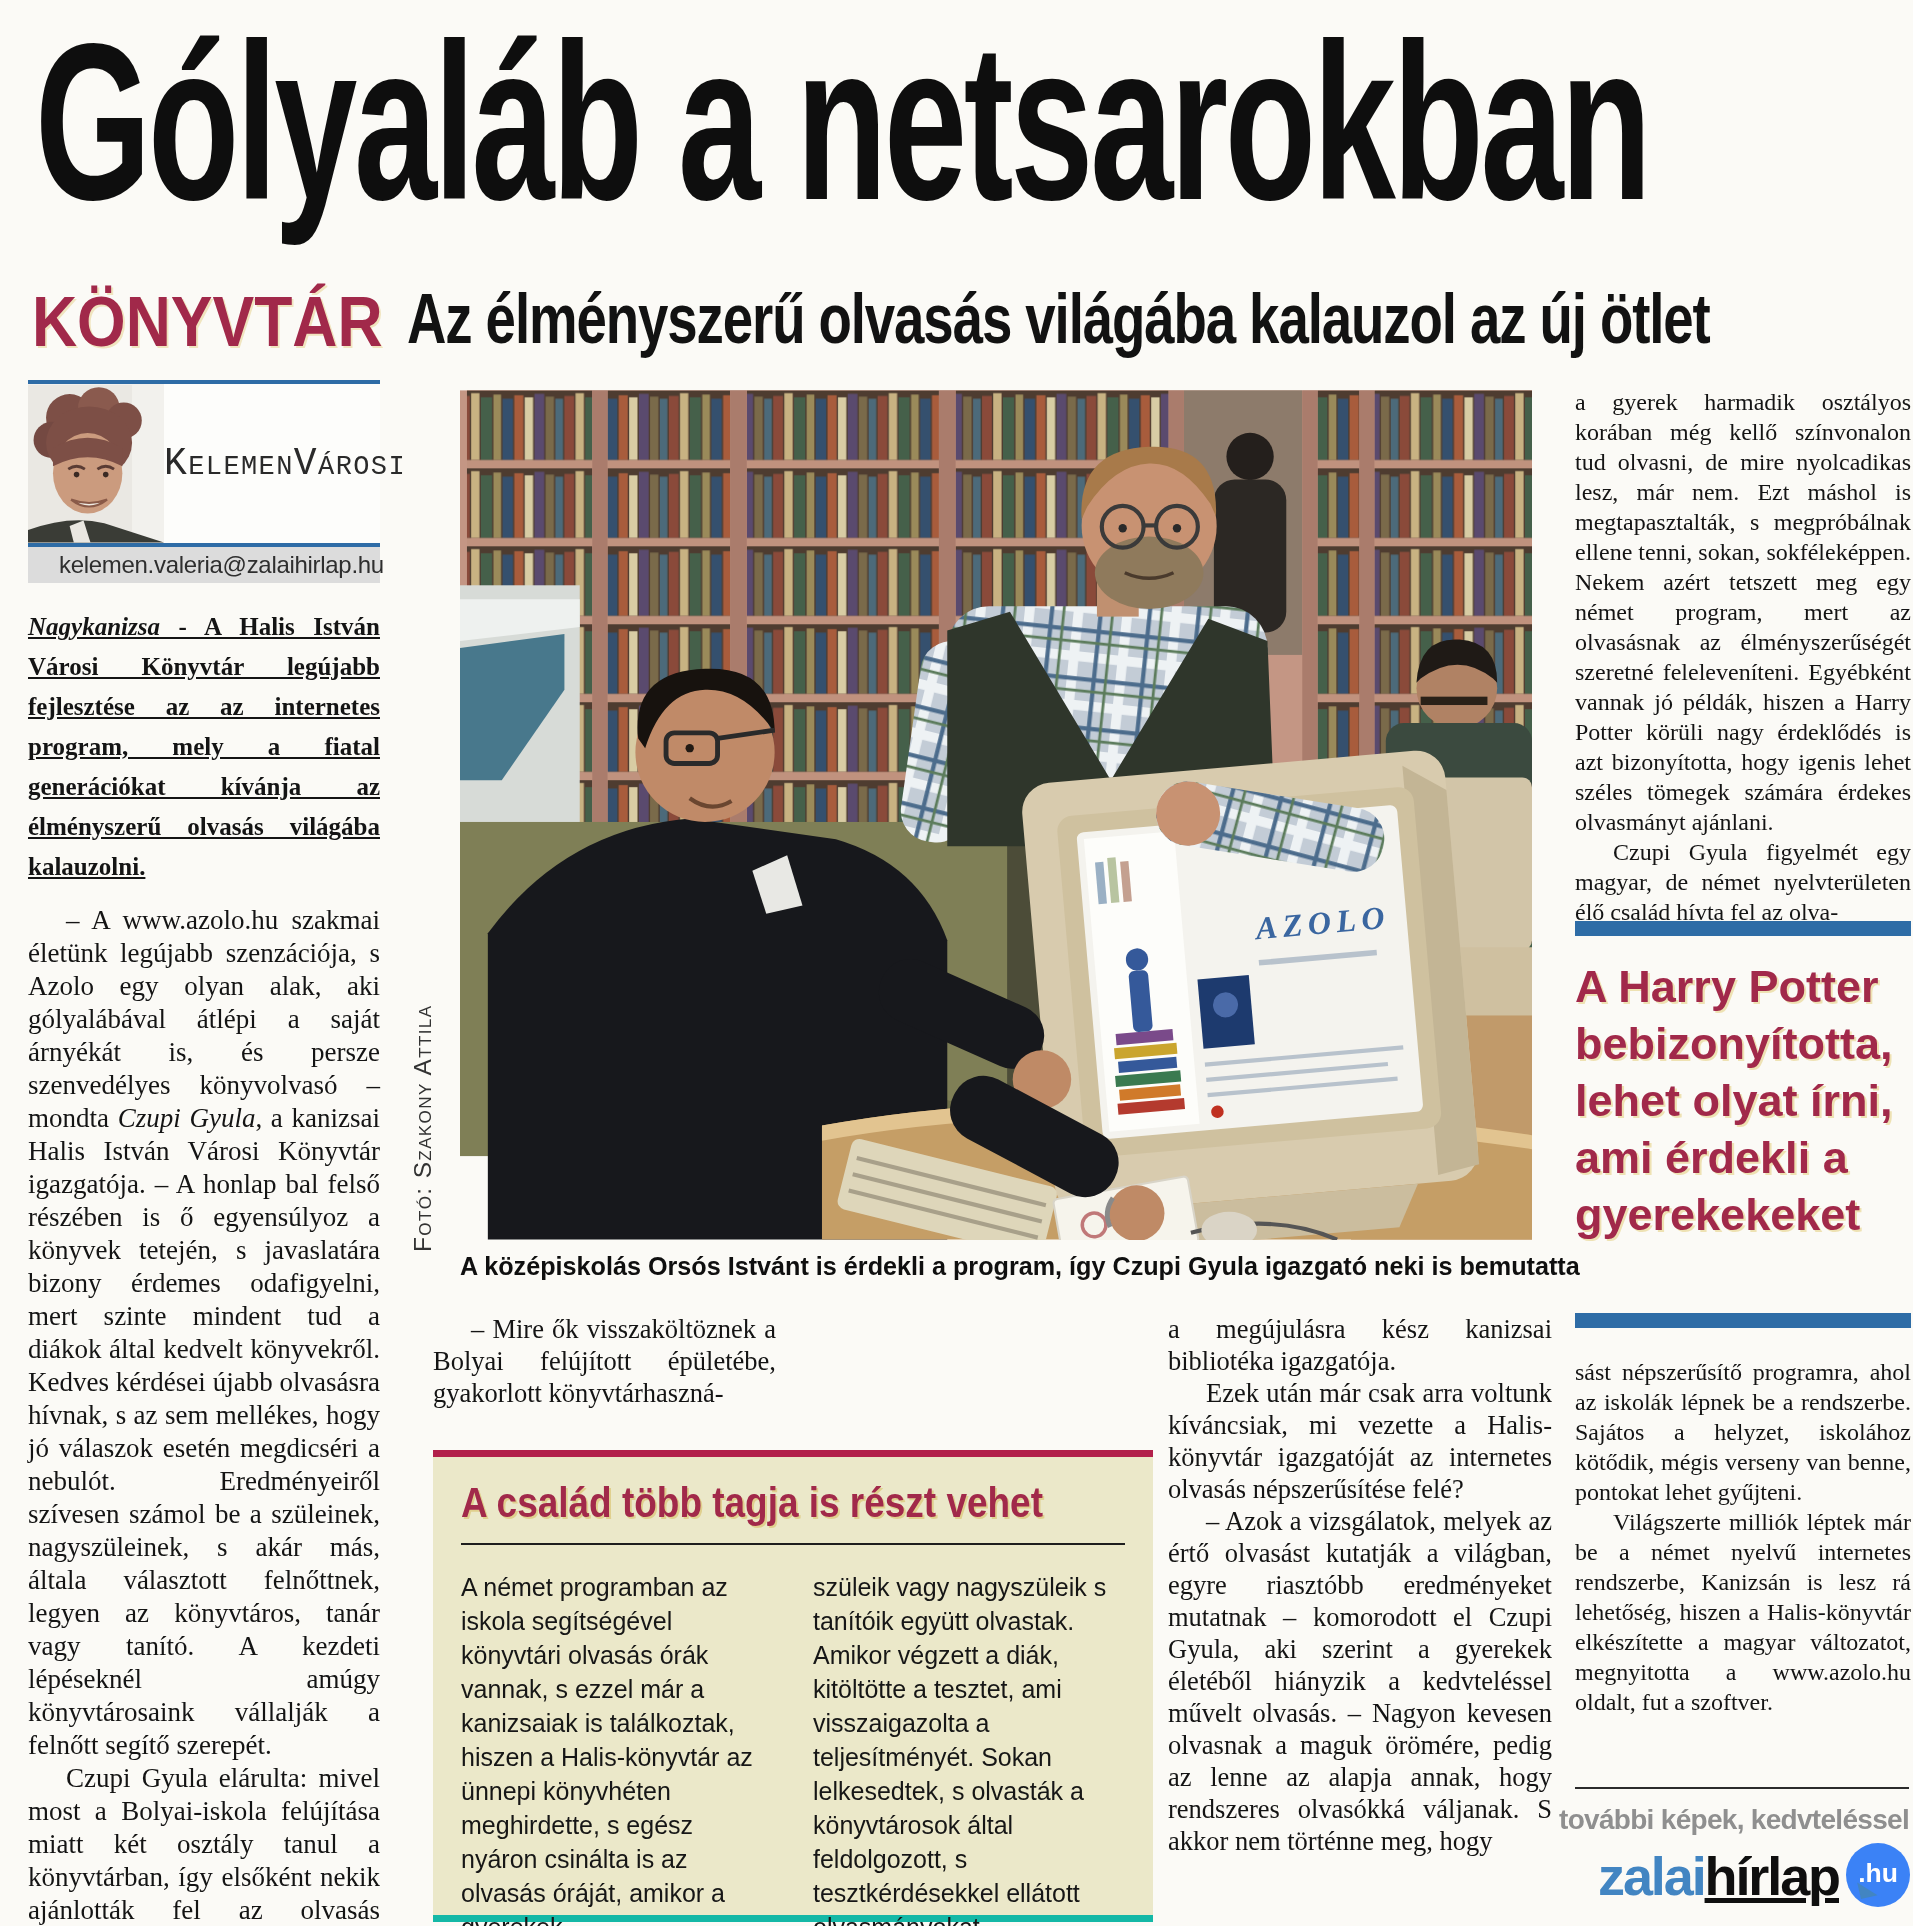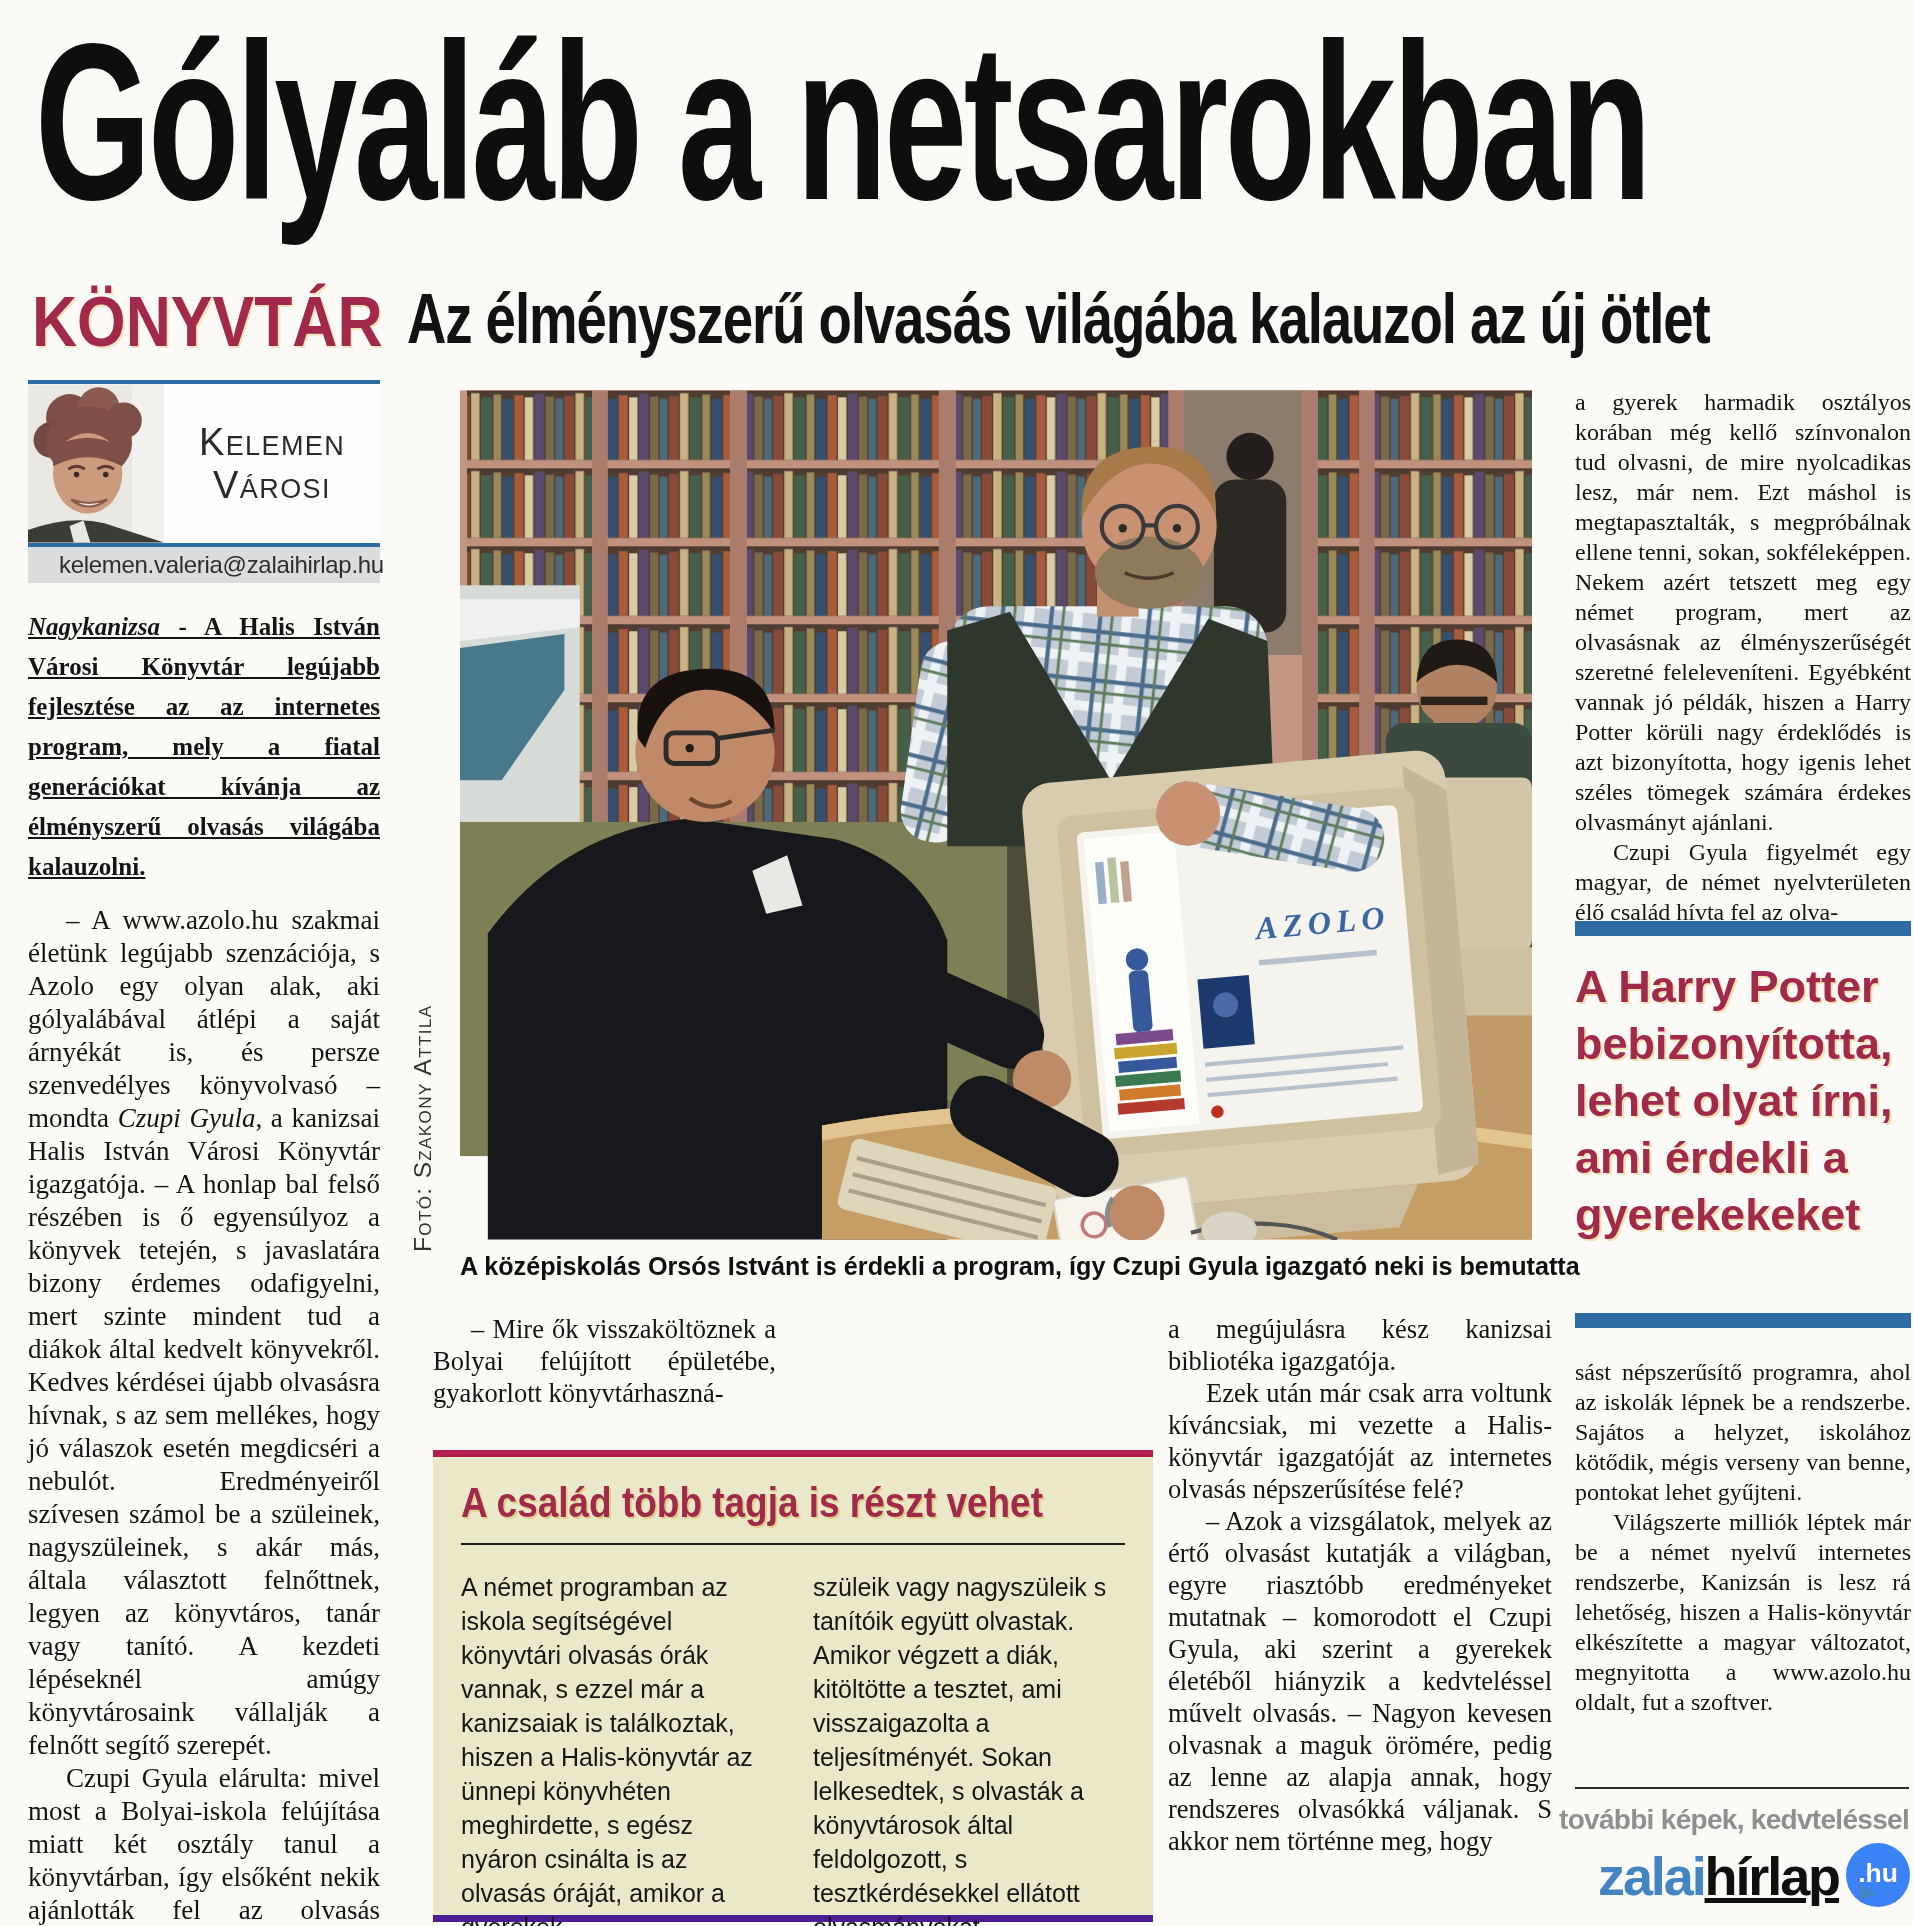--- a/index.html
+++ b/index.html
@@ -11,22 +11,22 @@
             color:#0e0e0e;white-space:nowrap;transform:scaleX(.67);transform-origin:0 0;line-height:1.0;}
   #kicker{left:32px;top:281px;font-size:71px;font-weight:bold;color:#a1294a;white-space:nowrap;
           transform:scaleX(.88);transform-origin:0 0;text-shadow:2.1px 2.1px 0 rgba(220,190,90,.35);}
   #subtitle{left:407px;top:279px;font-size:70px;font-weight:bold;letter-spacing:-1.4px;color:#121212;
             white-space:nowrap;transform:scaleX(.78);transform-origin:0 0;}
   
   #author-box{left:28px;top:380px;width:352px;}
   #author-box .toprule{height:4.2px;background:#2e6ca6;}
   #author-row{display:flex;height:159px;background:#fdfdfb;}
   #author-photo{width:136px;height:159px;flex:0 0 136px;}
-  #author-name{flex:1;display:flex;flex-direction:column;justify-content:center;align-items:center;
-               font-family:Liberation Sans, sans-serif;font-variant:small-caps;font-size:38px;
+  #author-name{flex:1;display:flex;flex-direction:row;justify-content:center;align-items:center;
+               font-family:Liberation Mono, monospace;font-variant:small-caps;font-size:38px;
                color:#2a2a2a;line-height:43px;letter-spacing:1.4px;}
   #author-box .midrule{height:4.2px;background:#2e6ca6;}
   #email-bar{height:36px;background:#dcdcdc;font-size:24px;color:#2e2e2e;line-height:36px;
              padding-left:31px;letter-spacing:-0.3px;}
   
   .serif{font-family:"Liberation Serif",serif;text-align:justify;}
   #col-left{left:28px;top:607px;width:352px;}
   #lead{font-size:25px;line-height:40px;font-weight:bold;text-align:justify;margin:0 0 16.7px 0;text-decoration:underline;}
   #lead .loc{font-style:italic;}
   #col-left p.body{font-size:27px;line-height:33px;margin:0;}
@@ -39,21 +39,21 @@
   #caption{left:460px;top:1251px;width:1072px;font-size:26.5px;font-weight:bold;color:#0f0f0f;
            transform:scaleX(.95);transform-origin:0 0;text-align:center;white-space:nowrap;}
   
   .midcol{font-size:26.5px;line-height:32px;}
   #mid1{left:433px;top:1313px;width:343px;}
   #mid2{left:791px;top:1313px;width:362px;}
   #mid3{left:1168px;top:1313px;width:384px;}
   .midcol p{margin:0;}
   
   #info-box{left:433px;top:1450px;width:720px;height:472px;background:#ebe8c9;
-            border-top:7px solid #b2204a;border-bottom:7px solid #4c1d95;box-sizing:border-box;
+            border-top:7px solid #b2204a;border-bottom:7px solid #14b8a6;box-sizing:border-box;
             padding:19.5px 28px 0 28px;}
   #info-title{font-size:42px;font-weight:bold;color:#a1294a;white-space:nowrap;
               transform:scaleX(.88);transform-origin:0 0;text-shadow:2.1px 2.1px 0 rgba(210,180,70,.45);margin:2.8px 0 15.3px 0;}
   #info-rule{height:2.8px;background:#1e1e1e;margin-bottom:25px;}
   #info-cols{display:flex;gap:40px;}
   .info-col{flex:1;font-size:25px;line-height:34px;color:#161616;}
   
   .rt{left:1575px;width:336px;}
   #rt1{top:387px;font-size:24px;line-height:30px;}
   #rt1 p,#rt2 p{margin:0;}

